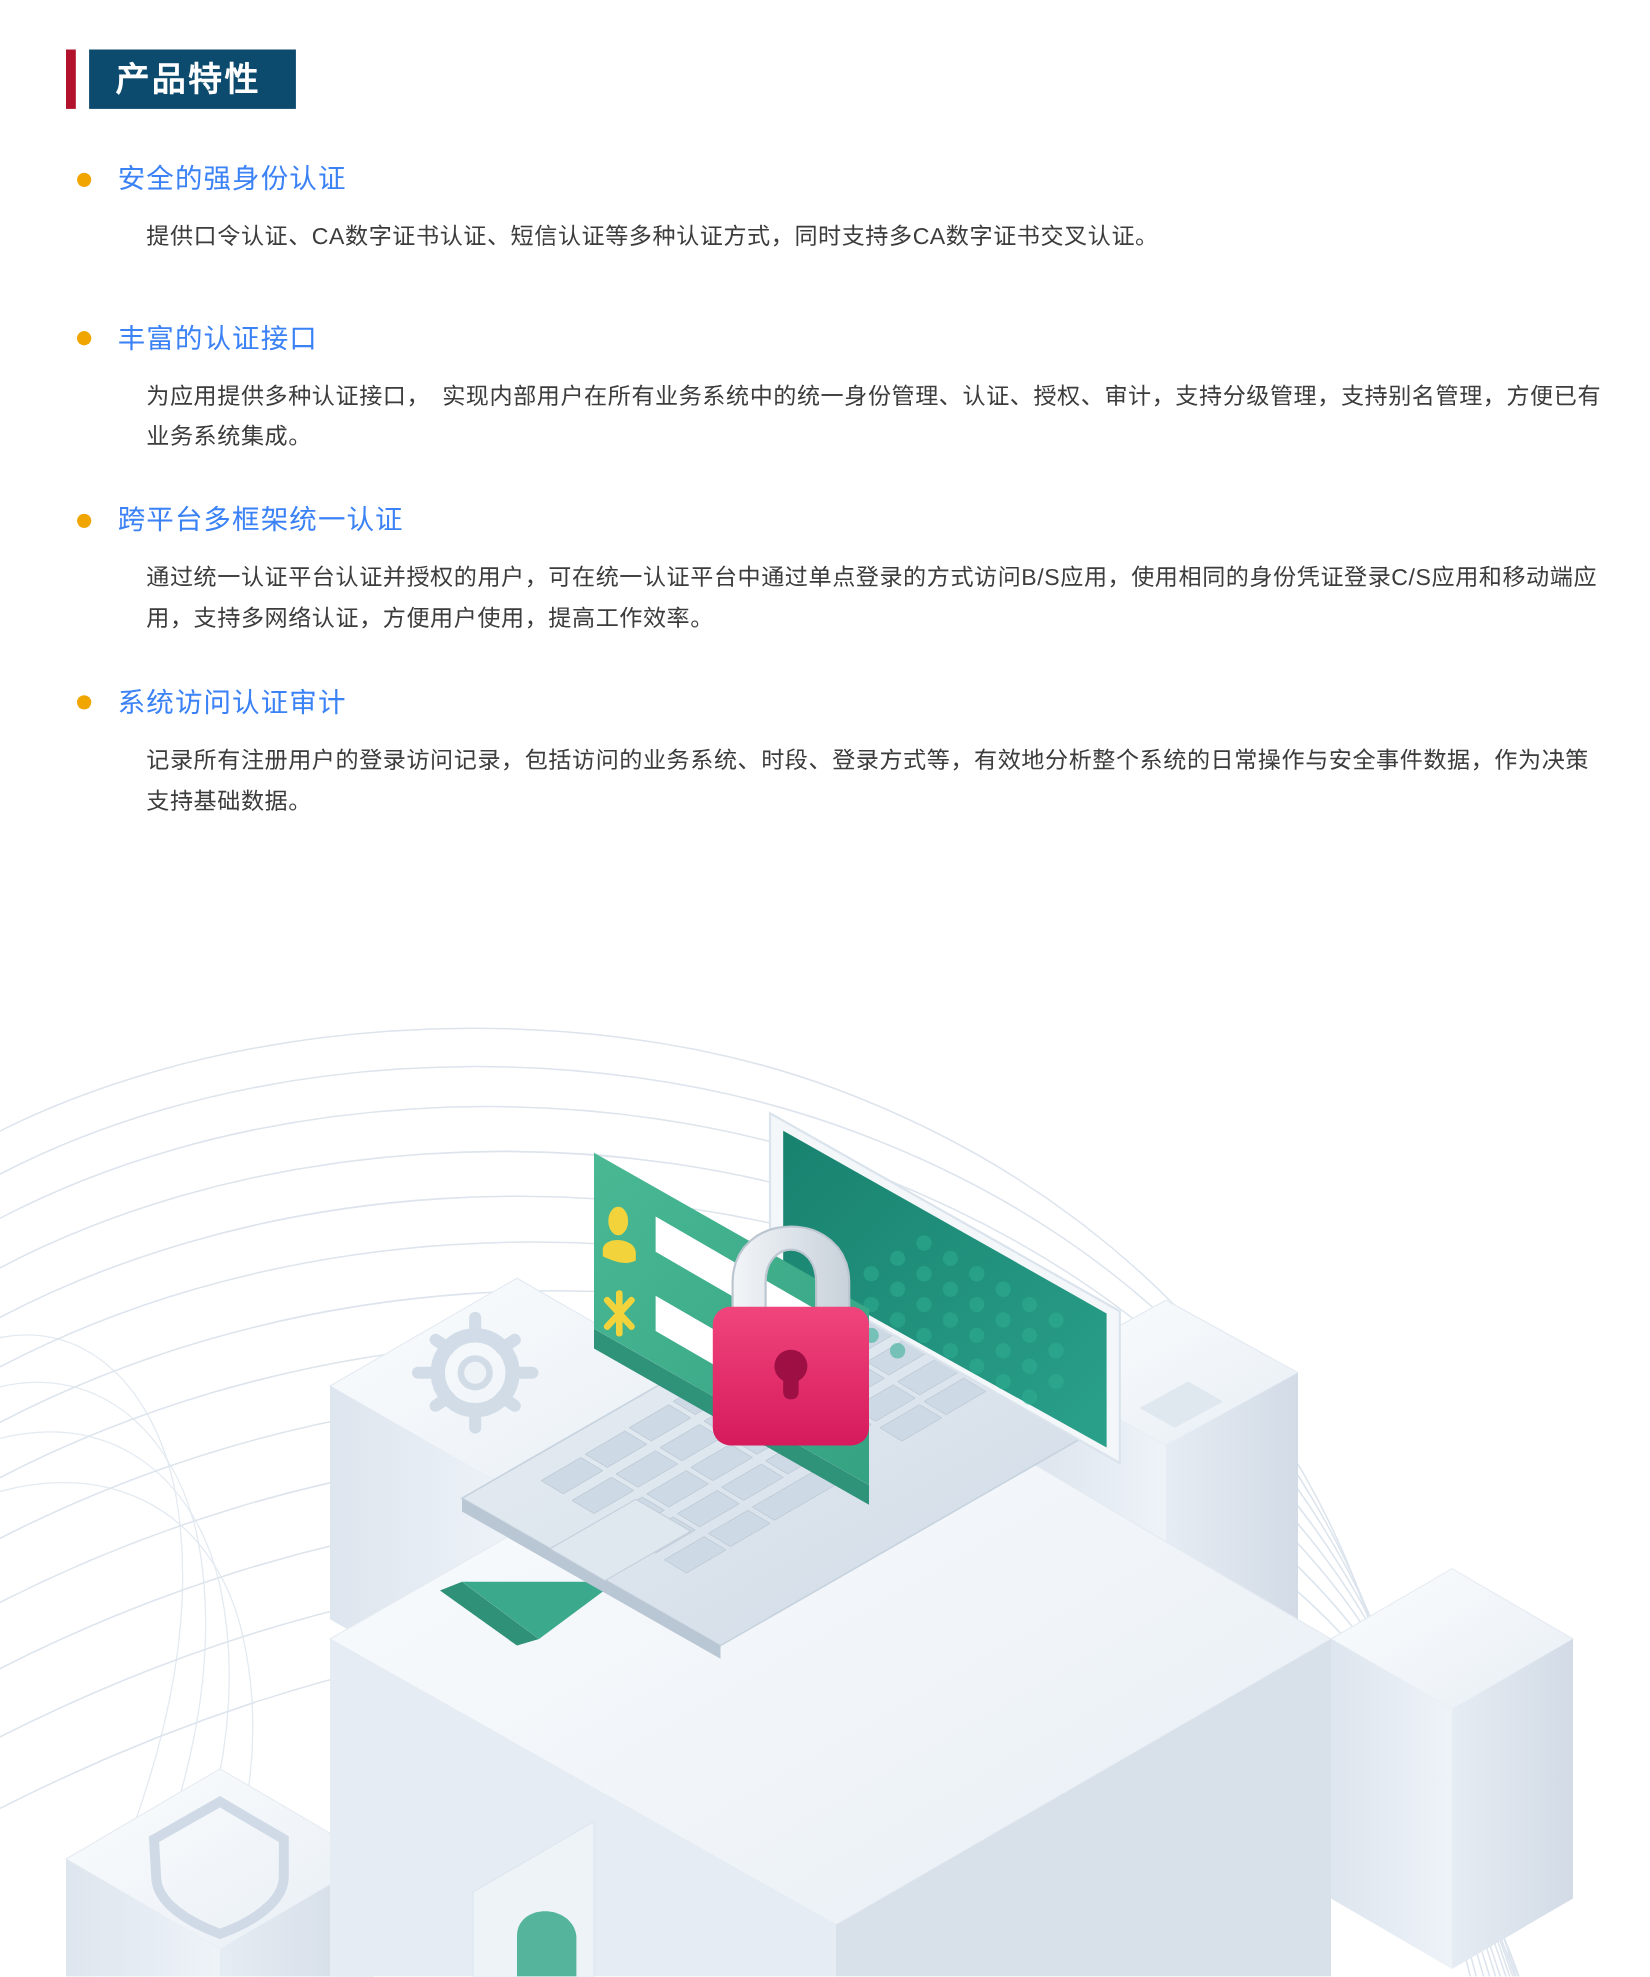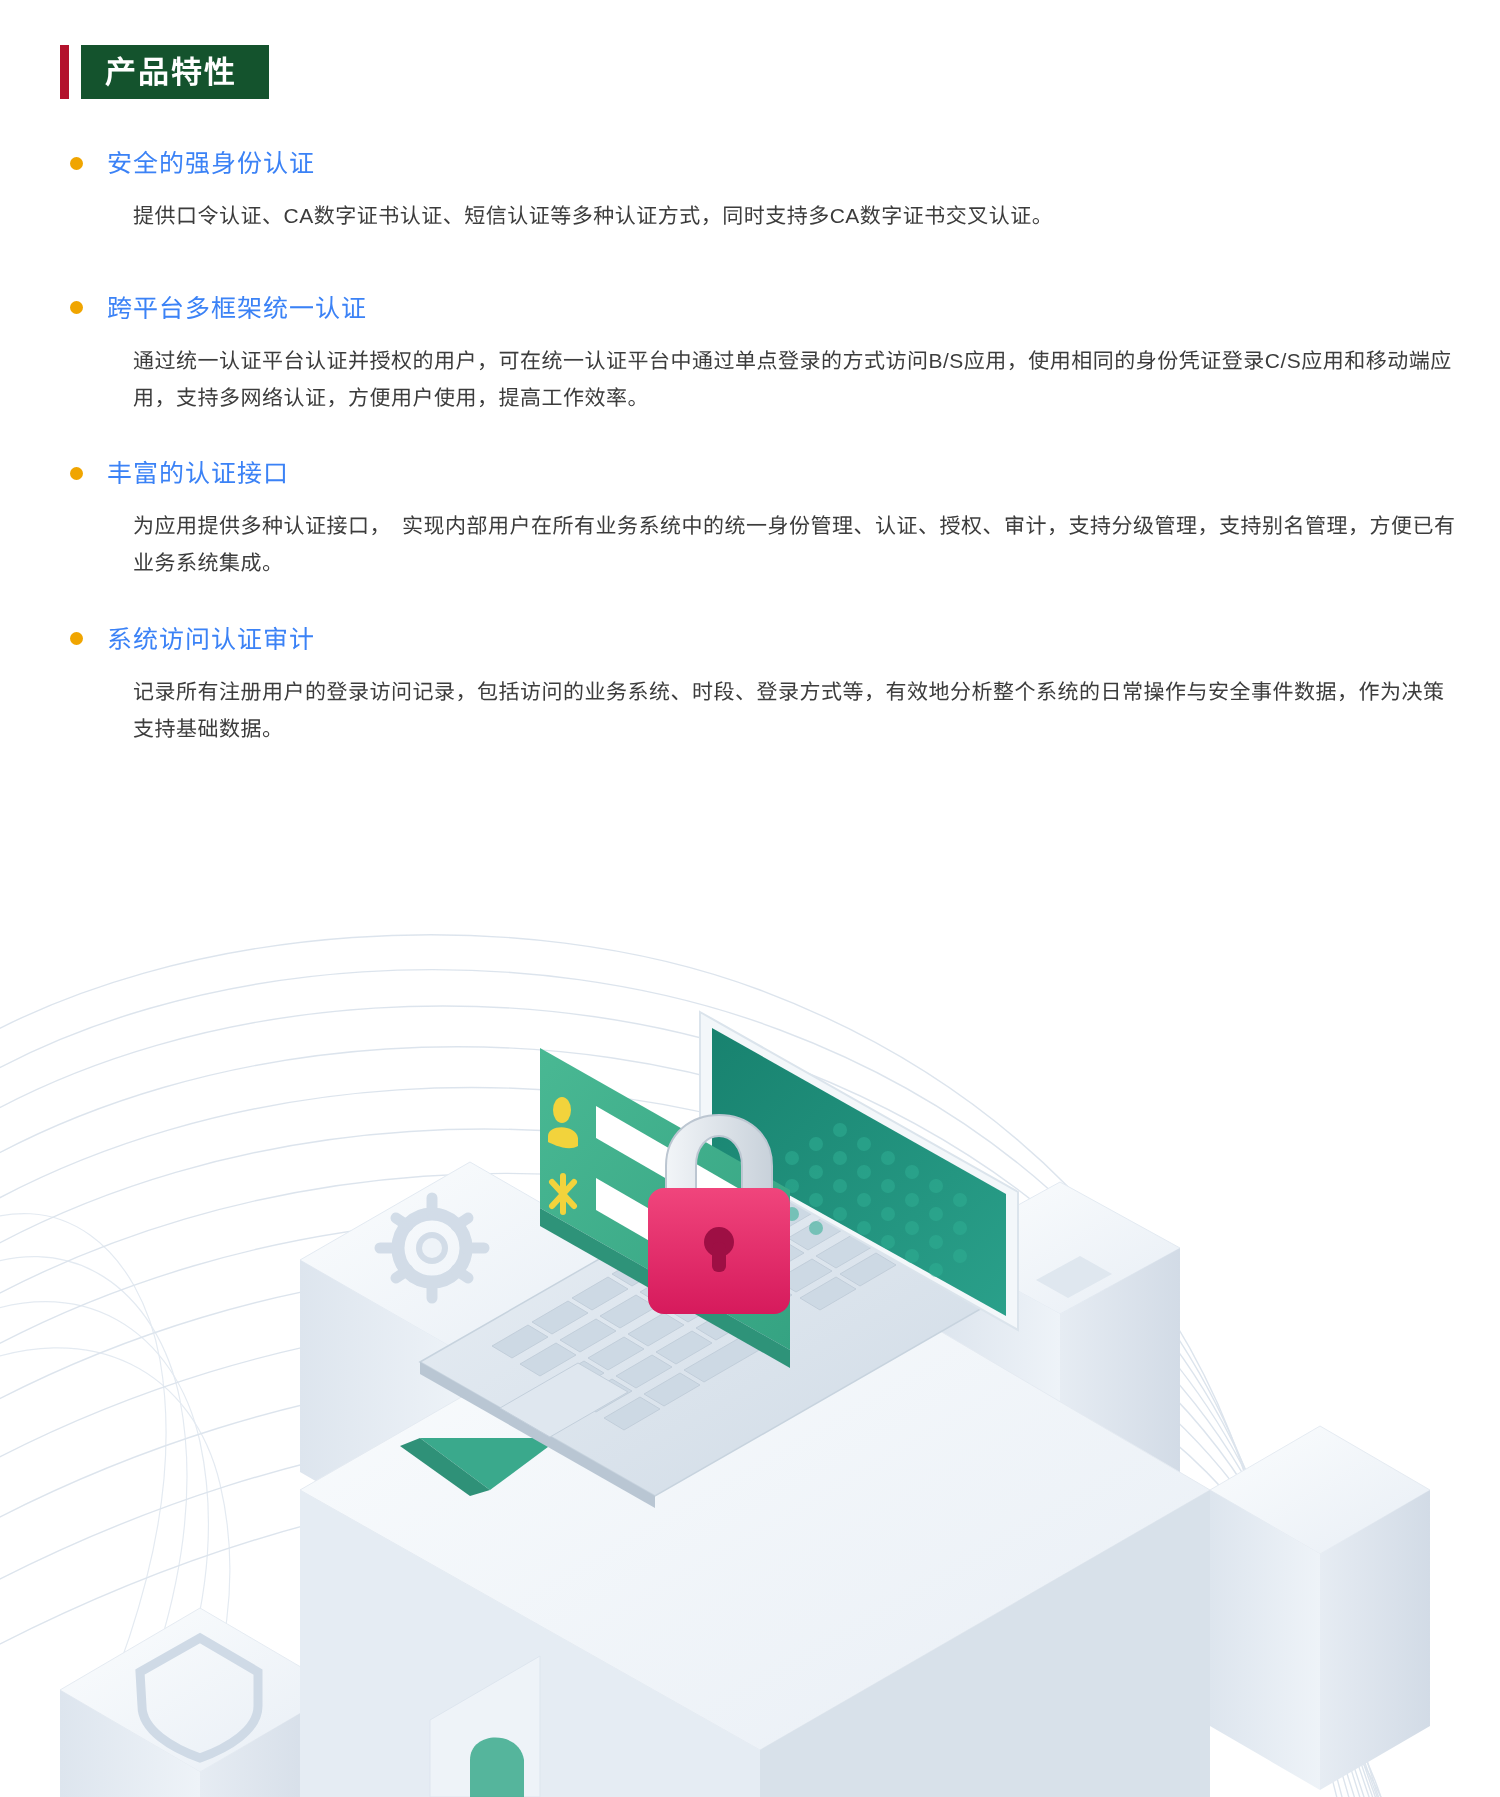--- a/index.html
+++ b/index.html
@@ -27,21 +27,21 @@
   }
   .header-bar {
     width: 9px;
     background: #b3122c;
   }
   .header-gap {
     width: 12px;
     background: #ffffff;
   }
   .header-block {
-    background: #14532d;
+    background: #0c4a6e;
     padding: 0 32px 0 24px;
     display: flex;
     align-items: center;
   }
   .header-title {
     color: #ffffff;
     font-size: 31px;
     font-weight: bold;
     letter-spacing: 2px;
     line-height: 1;
@@ -120,31 +120,31 @@
     <div class="feature-head">
       <span class="bullet"></span>
       <span class="feature-title">安全的强身份认证</span>
     </div>
     <div class="feature-body">提供口令认证、CA数字证书认证、短信认证等多种认证方式，同时支持多CA数字证书交叉认证。</div>
   </div>
 
   <div class="feature">
     <div class="feature-head">
       <span class="bullet"></span>
+      <span class="feature-title">丰富的认证接口</span>
+    </div>
+    <div class="feature-body">为应用提供多种认证接口，　实现内部用户在所有业务系统中的统一身份管理、认证、授权、审计，支持分级管理，支持别名管理，方便已有业务系统集成。</div>
+  </div>
+
+  <div class="feature">
+    <div class="feature-head">
+      <span class="bullet"></span>
       <span class="feature-title">跨平台多框架统一认证</span>
     </div>
     <div class="feature-body">通过统一认证平台认证并授权的用户，可在统一认证平台中通过单点登录的方式访问B/S应用，使用相同的身份凭证登录C/S应用和移动端应用，支持多网络认证，方便用户使用，提高工作效率。</div>
-  </div>
-
-  <div class="feature">
-    <div class="feature-head">
-      <span class="bullet"></span>
-      <span class="feature-title">丰富的认证接口</span>
-    </div>
-    <div class="feature-body">为应用提供多种认证接口，　实现内部用户在所有业务系统中的统一身份管理、认证、授权、审计，支持分级管理，支持别名管理，方便已有业务系统集成。</div>
   </div>
 
   <div class="feature">
     <div class="feature-head">
       <span class="bullet"></span>
       <span class="feature-title">系统访问认证审计</span>
     </div>
     <div class="feature-body">记录所有注册用户的登录访问记录，包括访问的业务系统、时段、登录方式等，有效地分析整个系统的日常操作与安全事件数据，作为决策支持基础数据。</div>
   </div>
 

